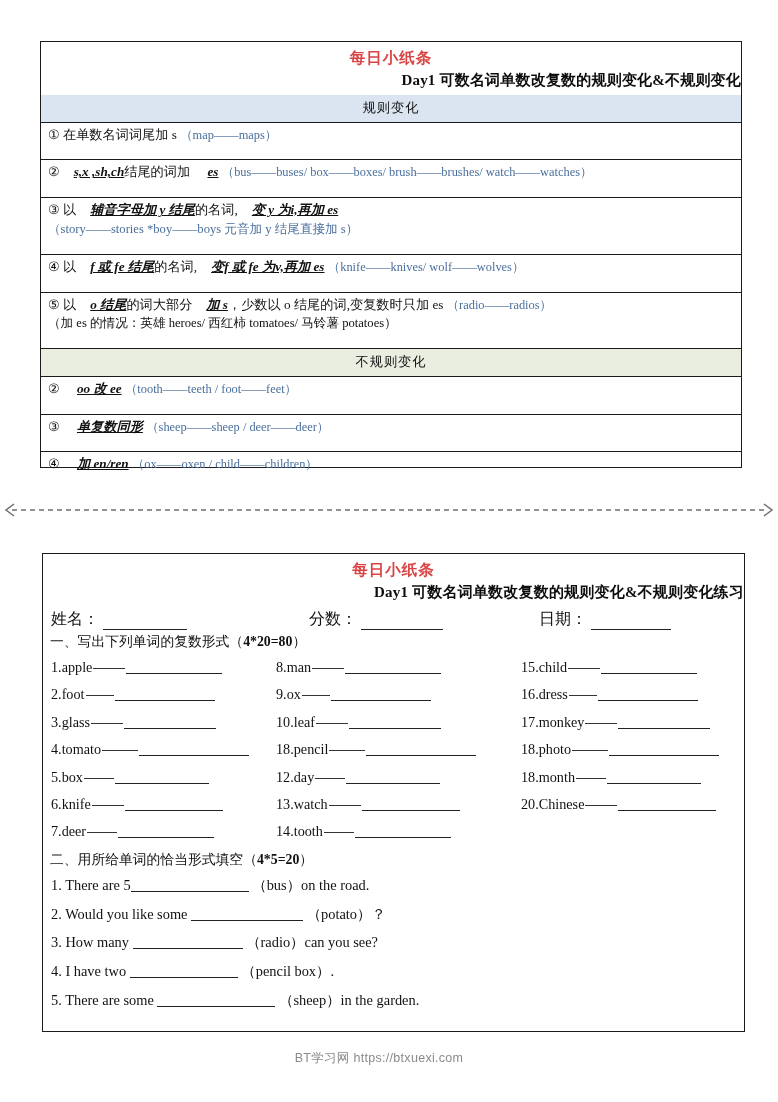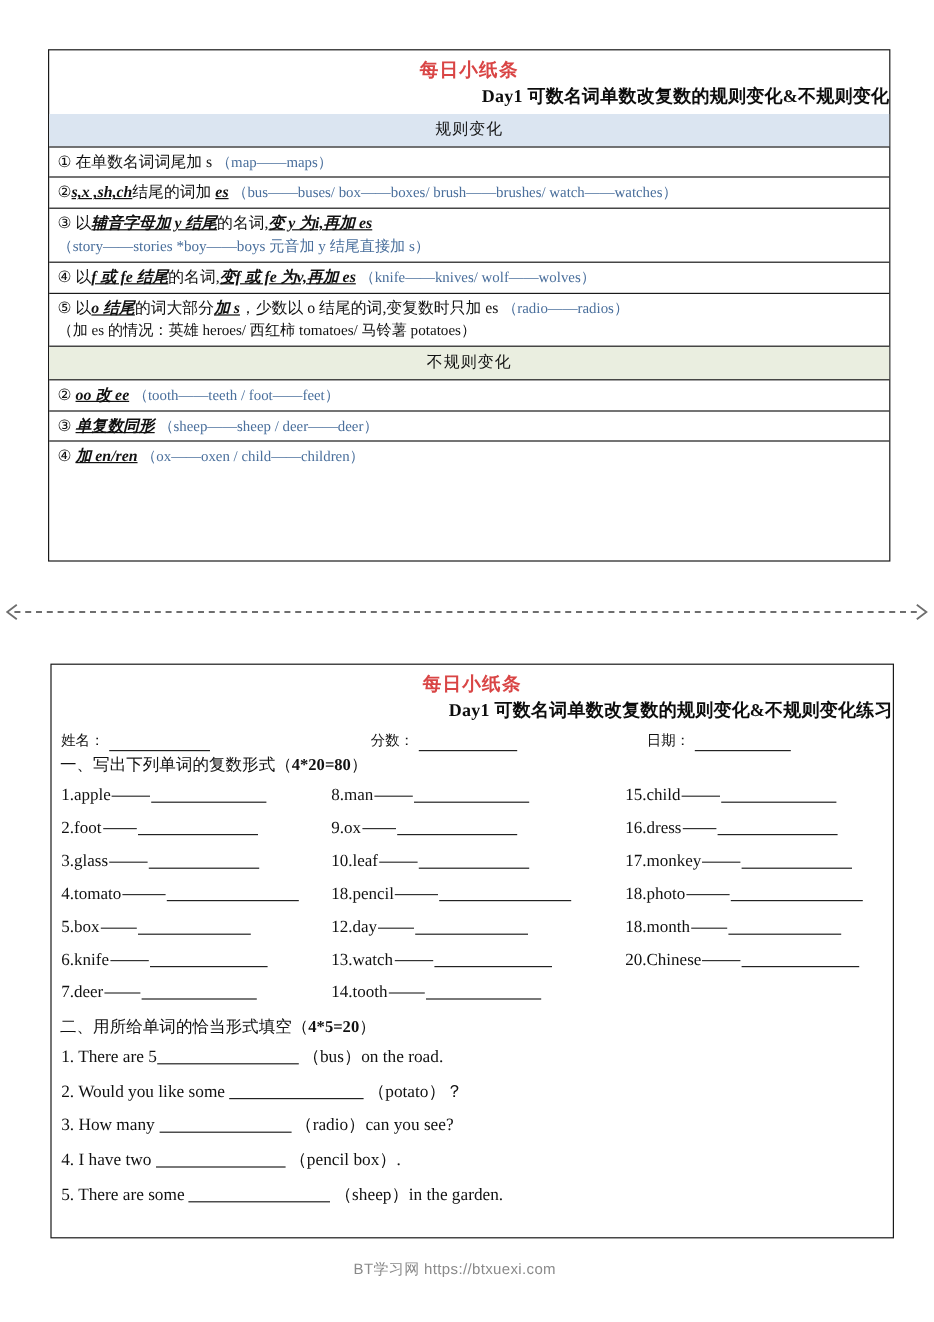--- a/index.html
+++ b/index.html
@@ -47,21 +47,21 @@
   .paper-subtitle .day{font-family:"Liberation Serif",serif;}
 
   
   .rules{
     border-collapse:collapse;
     width:100%;
     table-layout:fixed;
   }
   .rules td{
     border-top:1.4px solid #1a1a1a;
-    padding:3px 6px 3px 7px;
+    padding:3px 6px 15px 7px;
     font-size:13.2px;
     line-height:1.42;
     vertical-align:middle;
     color:#111;
   }
   .sec-head{
     text-align:center;
     font-size:15px;
     font-weight:normal;
     padding:4px 0 4px 0 !important;
@@ -70,40 +70,41 @@
   .sec-head.blue{background:#dbe5f1;}
   .sec-head.green{background:#eaeee0;}
   .rules tr:first-child td{border-top:none;}
 
   .num{font-size:13px;}
   .key{
     font-weight:bold;
     font-style:italic;
     text-decoration:underline;
     font-family:"Liberation Serif","DejaVu Serif",serif;
+    margin-left:14px;
   }
   .eg{
     color:#4a6f9c;
     font-size:12.4px;
   }
   .sub{
     font-size:12.6px;
     padding-top:1px;
   }
 
   
   .cutline{
     position:absolute;
     left:4px;top:503px;width:770px;height:14px;
   }
 
   
   .fields{
     display:flex;
-    font-size:12px;
+    font-size:16px;
     padding:2px 10px 1px 8px;
     color:#111;
   }
   .fields .f{display:flex;align-items:flex-end;white-space:nowrap;}
   .fields .f .ln{
     display:inline-block;
     border-bottom:1.2px solid #222;
     height:13px;
     margin-left:4px;
   }

